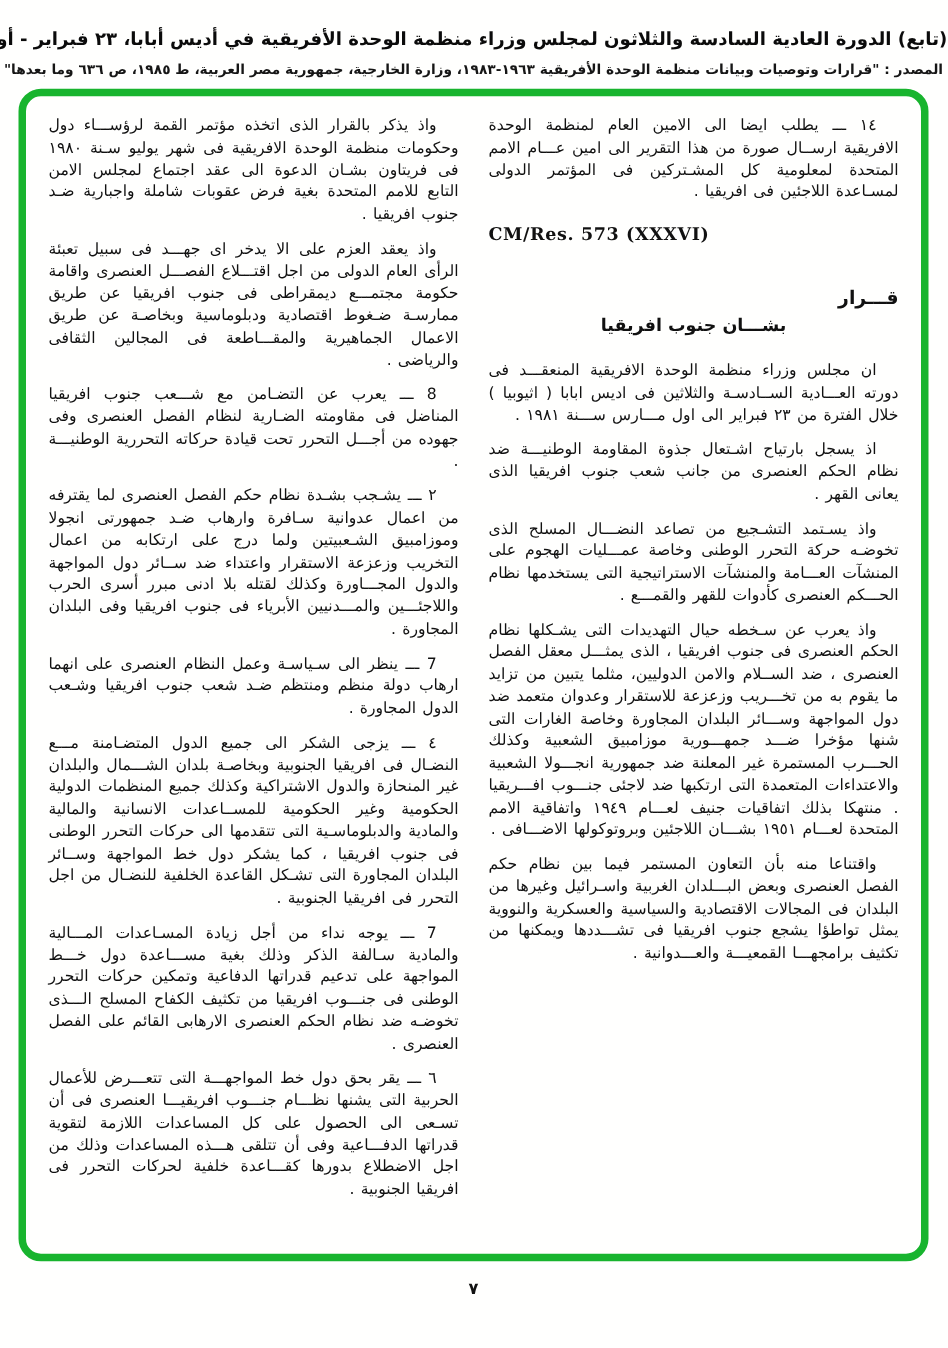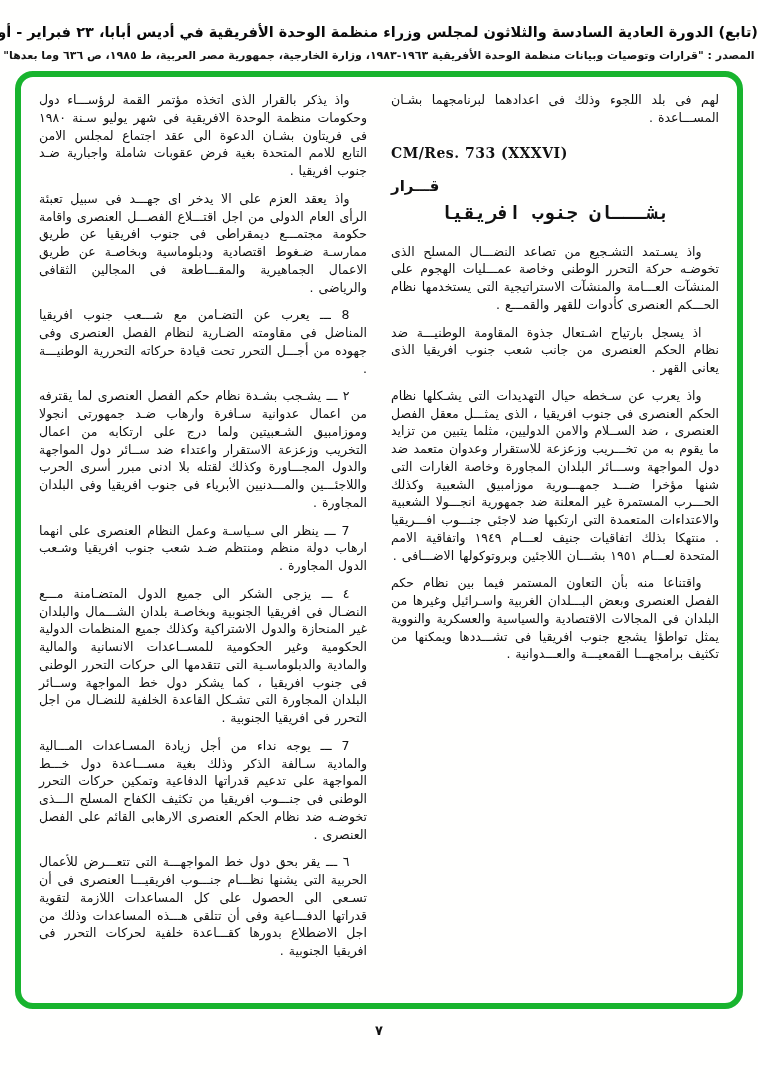--- a/index.html
+++ b/index.html
@@ -71,31 +71,30 @@
   .res-ref {
     direction: ltr;
     text-align: left;
     font-family: "DejaVu Serif", serif;
     font-size: 14px;
     font-weight: bold;
     margin: 18px 0 6px 0;
     letter-spacing: 0.5px;
   }
   .res-heading {
-    text-align: left;
+    text-align: right;
     font-size: 15px;
     font-weight: bold;
-    margin-top: 16px;
+    margin-top: 33px;
   }
   .res-subheading {
     text-align: center;
-    font-size: 19px;
+    font-size: 14px;
     font-weight: bold;
     margin: 6px 0 18px 0;
-    font-family: Liberation Mono, monospace;
   }
   
   .page-footer {
     text-align: center;
     margin-top: 11px;
   }
   .page-number {
     font-size: 13px;
     font-weight: bold;
   }
@@ -107,28 +106,29 @@
 
   <header class="page-header">
     <div class="doc-title">(تابع) الدورة العادية السادسة والثلاثون لمجلس وزراء منظمة الوحدة الأفريقية في أديس أبابا، ٢٣ فبراير - أول مارس ١٩٨١</div>
     <div class="doc-source">المصدر : "قرارات وتوصيات وبيانات منظمة الوحدة الأفريقية ١٩٦٣-١٩٨٣، وزارة الخارجية، جمهورية مصر العربية، ط ١٩٨٥، ص ٦٣٦ وما بعدها"</div>
   </header>
 
   <main class="content-frame" style="border-color: rgb(24, 180, 46);">
     <div class="columns">
 
       <section class="col col-right">
-        <p class="para cont">لهم فى بلد اللجوء وذلك فى اعدادهما لبرنامجهما بشـان المســـاعدة .</p>
+        <p class="para">١٤ ـــ يطلب ايضا الى الامين العام لمنظمة الوحدة الافريقية ارســال صورة من هذا التقرير الى امين عـــام الامم المتحدة لمعلومية كل المشـتركين فى المؤتمر الدولى لمسـاعدة اللاجئين فى افريقيا .</p>
 
-        <div class="res-ref">CM/Res. 733 (XXXVI)</div>
+        <div class="res-ref">CM/Res. 573 (XXXVI)</div>
         <div class="res-heading">قـــرار</div>
         <div class="res-subheading">بشـــان جنوب افريقيا</div>
 
+        <p class="para">ان مجلس وزراء منظمة الوحدة الافريقية المنعقـــد فى دورته العـــادية الســادسـة والثلاثين فى اديس ابابا ( اثيوبيا ) خلال الفترة من ٢٣ فبراير الى اول مـــارس ســـنة ١٩٨١ .</p>
+        <p class="para">اذ يسجل بارتياح اشـتعال جذوة المقاومة الوطنيـــة ضد نظام الحكم العنصرى من جانب شعب جنوب افريقيا الذى يعانى القهر .</p>
         <p class="para">واذ يسـتمد التشـجيع من تصاعد النضـــال المسلح الذى تخوضـه حركة التحرر الوطنى وخاصة عمـــليات الهجوم على المنشآت العـــامة والمنشآت الاستراتيجية التى يستخدمها نظام الحـــكم العنصرى كأدوات للقهر والقمـــع .</p>
-        <p class="para">اذ يسجل بارتياح اشـتعال جذوة المقاومة الوطنيـــة ضد نظام الحكم العنصرى من جانب شعب جنوب افريقيا الذى يعانى القهر .</p>
         <p class="para">واذ يعرب عن سـخطه حيال التهديدات التى يشـكلها نظام الحكم العنصرى فى جنوب افريقيا ، الذى يمثـــل معقل الفصل العنصرى ، ضد الســلام والامن الدوليين، مثلما يتبين من تزايد ما يقوم به من تخـــريب وزعزعة للاستقرار وعدوان متعمد ضد دول المواجهة وســـائر البلدان المجاورة وخاصة الغارات التى شنها مؤخرا ضـــد جمهـــورية موزامبيق الشعبية وكذلك الحـــرب المستمرة غير المعلنة ضد جمهورية انجـــولا الشعبية والاعتداءات المتعمدة التى ارتكبها ضد لاجئى جنـــوب افـــريقيا . منتهكا بذلك اتفاقيات جنيف لعـــام ١٩٤٩ واتفاقية الامم المتحدة لعـــام ١٩٥١ بشـــان اللاجئين وبروتوكولها الاضـــافى .</p>
         <p class="para">واقتناعا منه بأن التعاون المستمر فيما بين نظام حكم الفصل العنصرى وبعض البـــلدان الغربية واسـرائيل وغيرها من البلدان فى المجالات الاقتصادية والسياسية والعسكرية والنووية يمثل تواطؤا يشجع جنوب افريقيا فى تشـــددها ويمكنها من تكثيف برامجهـــا القمعيـــة والعـــدوانية .</p>
       </section>
 
       <section class="col col-left">
         <p class="para">واذ يذكر بالقرار الذى اتخذه مؤتمر القمة لرؤســـاء دول وحكومات منظمة الوحدة الافريقية فى شهر يوليو سـنة ١٩٨٠ فى فريتاون بشـان الدعوة الى عقد اجتماع لمجلس الامن التابع للامم المتحدة بغية فرض عقوبات شاملة واجبارية ضـد جنوب افريقيا .</p>
         <p class="para">واذ يعقد العزم على الا يدخر اى جهـــد فى سبيل تعبئة الرأى العام الدولى من اجل اقتـــلاع الفصـــل العنصرى واقامة حكومة مجتمـــع ديمقراطى فى جنوب افريقيا عن طريق ممارسـة ضـغوط اقتصادية ودبلوماسية وبخاصـة عن طريق الاعمال الجماهيرية والمقـــاطعة فى المجالين الثقافى والرياضى .</p>
         <p class="para">8 ـــ يعرب عن التضـامن مع شـــعب جنوب افريقيا المناضل فى مقاومته الضـارية لنظام الفصل العنصرى وفى جهوده من أجـــل التحرر تحت قيادة حركاته التحررية الوطنيـــة .</p>
         <p class="para">٢ ـــ يشـجب بشـدة نظام حكم الفصل العنصرى لما يقترفه من اعمال عدوانية سـافرة وارهاب ضـد جمهورتى انجولا وموزامبيق الشـعبيتين ولما درج على ارتكابه من اعمال التخريب وزعزعة الاستقرار واعتداء ضد ســائر دول المواجهة والدول المجـــاورة وكذلك لقتله بلا ادنى مبرر أسرى الحرب واللاجئـــين والمـــدنيين الأبرياء فى جنوب افريقيا وفى البلدان المجاورة .</p>
         <p class="para">7 ـــ ينظر الى سـياسـة وعمل النظام العنصرى على انهما ارهاب دولة منظم ومنتظم ضـد شعب جنوب افريقيا وشـعب الدول المجاورة .</p>

